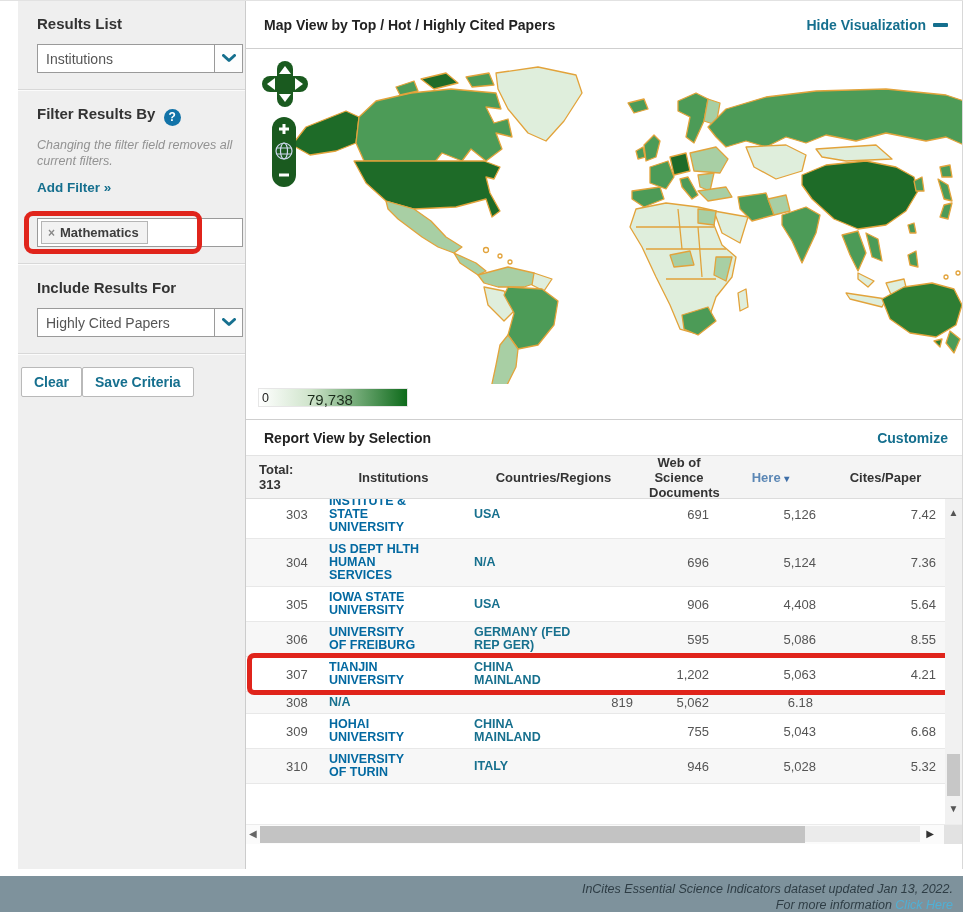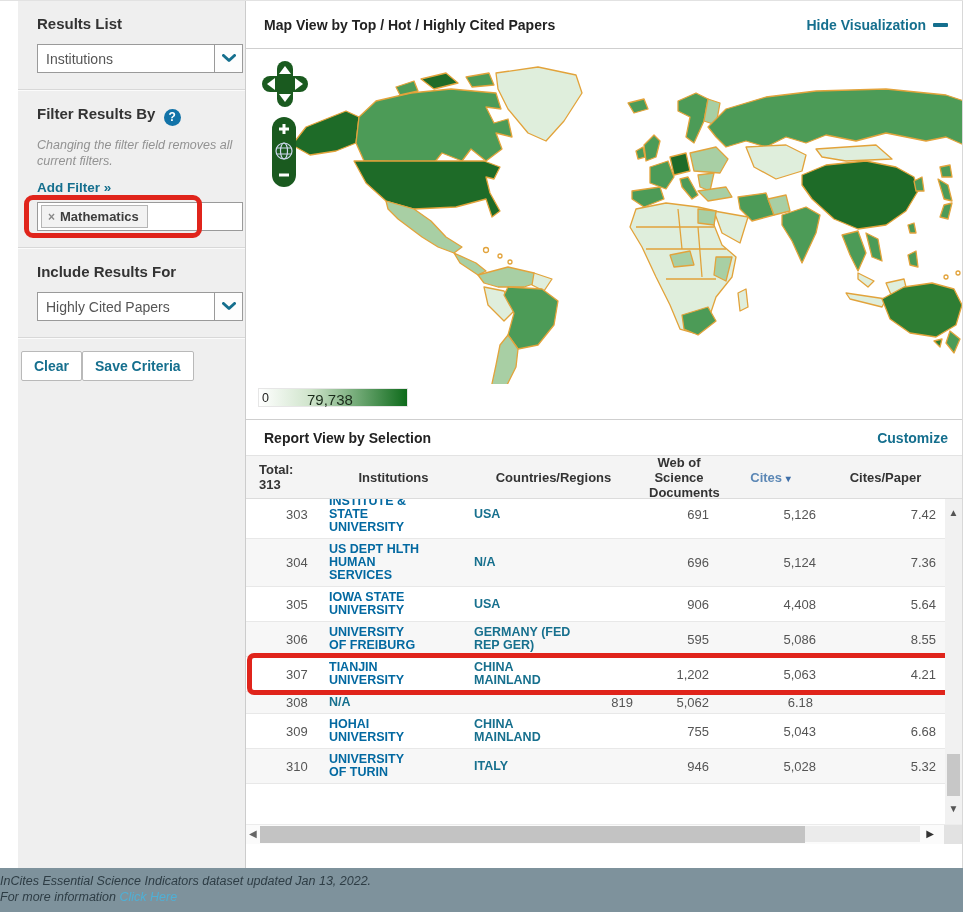--- a/index.html
+++ b/index.html
@@ -9,21 +9,21 @@
   
   .sidebar { position:absolute; left:18px; top:0; width:245px; height:868px; background:#efefef; }
   .side-section { padding:14px 19px 16px 19px; }
   .side-divider { border-top:1px solid #d8d8d8; border-bottom:1px solid #fbfbfb; height:2px; }
   .side-heading { font-size:15px; font-weight:bold; color:#333; margin-bottom:12px; }
   .help-badge { display:inline-block; width:17px; height:17px; border-radius:50%; background:#1273a8; color:#fff; font-size:12px; font-weight:bold; text-align:center; line-height:17px; vertical-align:-2px; margin-left:4px; }
   .select { width:206px; height:29px; background:#fff; border:1px solid #9a9a9a; display:flex; align-items:center; position:relative; }
   .select .sel-label { flex:1; font-size:14px; color:#555; padding-left:8px; }
   .select .sel-btn { width:28px; height:100%; border-left:1px solid #9a9a9a; display:flex; align-items:center; justify-content:center; background:#fdfdfd; }
   .note { font-size:12.5px; font-style:italic; color:#929292; line-height:1.25; margin-bottom:9px; }
-  .add-filter { font-size:13.5px; font-weight:bold; color:var(--link-teal); text-decoration:none; display:inline-block; margin-bottom:7px; }
+  .add-filter { font-size:13.5px; font-weight:bold; color:var(--link-teal); text-decoration:none; display:inline-block; margin-bottom:23px; }
   .filter-wrap { position:relative; }
   .filter-input { width:206px; height:29px; background:#fff; border:1px solid #9a9a9a; display:flex; align-items:center; padding:2px 3px; }
   .filter-tag { background:#f2f2f2; border:1px solid #b5b5b5; height:23px; display:flex; align-items:center; padding:0 8px 0 6px; }
   .filter-tag .x { font-size:12px; color:#888; margin-right:5px; font-weight:bold; }
   .filter-tag .t { font-size:13px; font-weight:bold; color:#3d3d3d; }
   .red-box-tag { position:absolute; left:-13px; top:-7px; width:178px; height:43px; border:5px solid var(--highlight-red); border-radius:9px; pointer-events:none; }
   .btn-row { display:flex; padding:12px 3px; }
   .btn { background:#fff; border:1px solid #b9b9b9; color:var(--link-teal); font-size:14px; font-weight:bold; padding:6px 12px; border-radius:2px; font-family:inherit; cursor:pointer; }
 
   
@@ -67,21 +67,21 @@
   .vscroll .down { position:absolute; bottom:10px; left:0; width:17px; text-align:center; font-size:10px; color:#555; }
   .vscroll .vthumb { position:absolute; left:2px; top:255px; width:13px; height:42px; background:#c7c7c7; }
   .hscroll { position:relative; height:20px; background:#fbfbfb; border-top:1px solid #ececec; }
   .hscroll .left { position:absolute; left:3px; top:3px; font-size:10px; color:#666; }
   .hscroll .right { position:absolute; right:28px; top:3px; font-size:10px; color:#333; }
   .hscroll .htrack { position:absolute; left:14px; top:1px; right:42px; bottom:2px; background:#ebebeb; }
   .hscroll .hthumb { position:absolute; left:14px; top:1px; width:545px; height:17px; background:#c3c3c3; }
   .hscroll .corner { position:absolute; right:0; top:0; width:18px; height:19px; background:#e2e2e2; }
 
   
-  .footer { position:absolute; left:0; bottom:0; width:963px; height:44px; background:var(--footer-bg); padding:5px 10px 0 0; text-align:left; }
+  .footer { position:absolute; left:0; bottom:0; width:963px; height:36px; background:var(--footer-bg); padding:5px 10px 0 11px; text-align:right; }
   .footer .f1, .footer .f2 { font-size:12.5px; font-style:italic; color:#2e3d45; line-height:1.3; }
   .footer a { color:var(--footer-link); text-decoration:none; font-style:italic; }
 </style>
 </head>
 <body>
 
 <div class="sidebar">
   <div class="side-section">
     <div class="side-heading">Results List</div>
     <div class="select">
@@ -267,21 +267,21 @@
 
   <div class="thead">
     <div class="h first">
       <div>Total:</div>
       <div>313</div>
     </div>
     <div class="h">Institutions</div>
     <div class="h">Countries/Regions</div>
     <div class="h">Web of Science Documents</div>
     <div class="h cites">
-      <span>Cites</span>
+      <span>Here</span>
       <span class="sort-arrow">▾</span>
     </div>
     <div class="h">Cites/Paper</div>
   </div>
 
   <div class="viewport">
     <div class="rows">
   <div class="trow">
     <div class="c num">303</div>
     <div class="c inst">INSTITUTE &amp; STATE UNIVERSITY</div>

